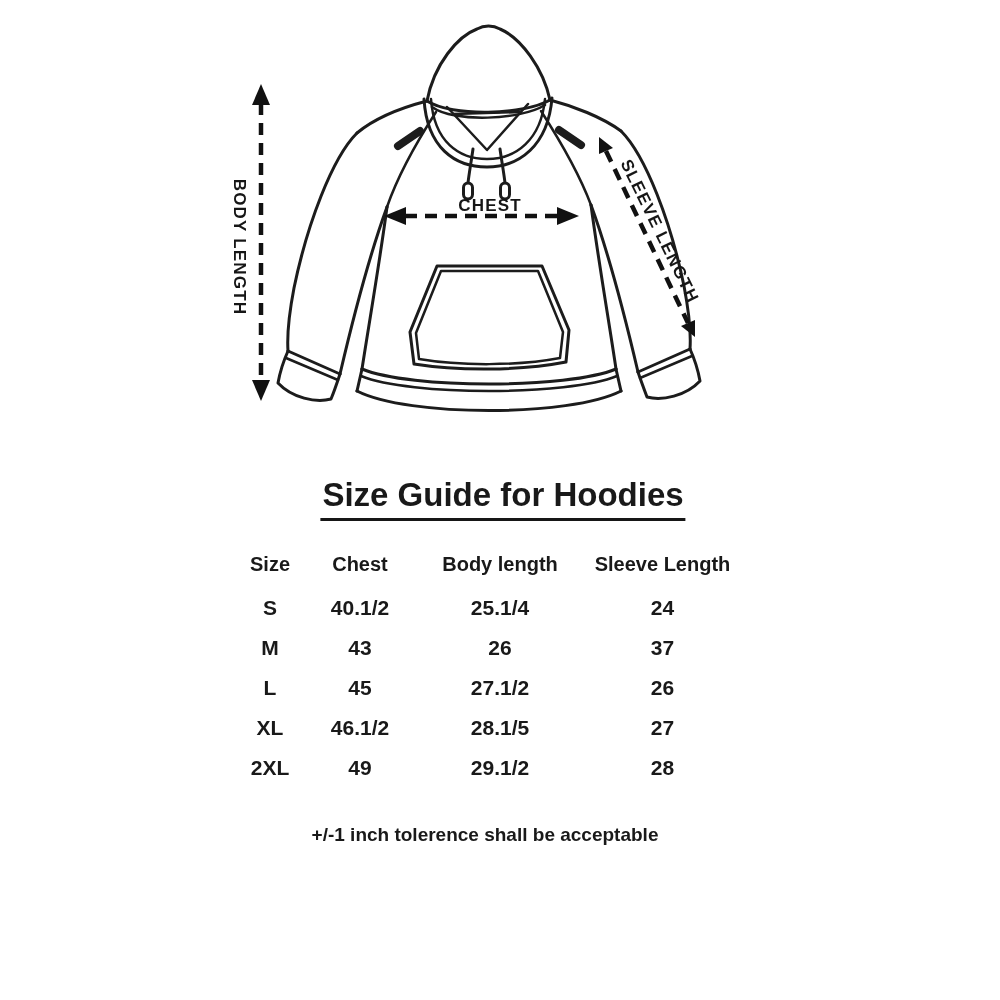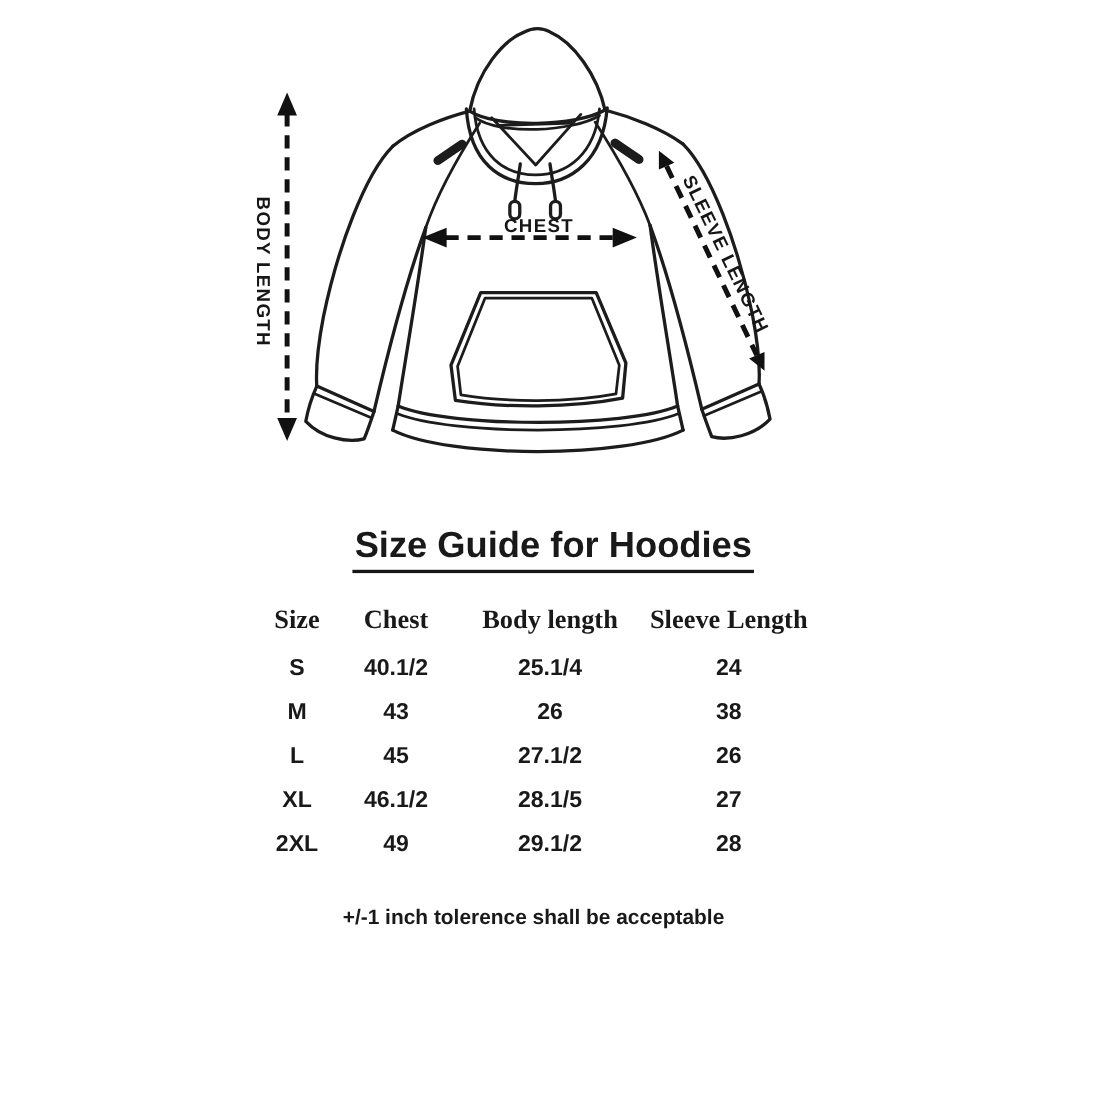--- a/index.html
+++ b/index.html
@@ -31,21 +31,21 @@
   }
   .size-table{
     position:absolute;
     left:210px;top:540px;
     display:grid;
     grid-template-columns:120px 60px 220px 105px;
   }
   .size-table .hcell{
     height:48px;
     display:flex;align-items:center;justify-content:center;
-    font-size:24px;font-weight:bold;white-space:nowrap;font-family:Liberation Serif, serif;
+    font-size:20px;font-weight:bold;white-space:nowrap;
   }
   .size-table .cell{
     height:40px;
     display:flex;align-items:center;justify-content:center;
     font-size:21px;font-weight:bold;white-space:nowrap;
   }
   .trow{display:contents;}
   .notes{
     position:absolute;
     top:821px;left:485px;
@@ -146,21 +146,21 @@
       <div class="cell">S</div>
       <div class="cell">40.1/2</div>
       <div class="cell">25.1/4</div>
       <div class="cell">24</div>
     </div>
   
     <div class="trow">
       <div class="cell">M</div>
       <div class="cell">43</div>
       <div class="cell">26</div>
-      <div class="cell">38</div>
+      <div class="cell">37</div>
     </div>
   
     <div class="trow">
       <div class="cell">L</div>
       <div class="cell">45</div>
       <div class="cell">27.1/2</div>
       <div class="cell">26</div>
     </div>
   
     <div class="trow">

